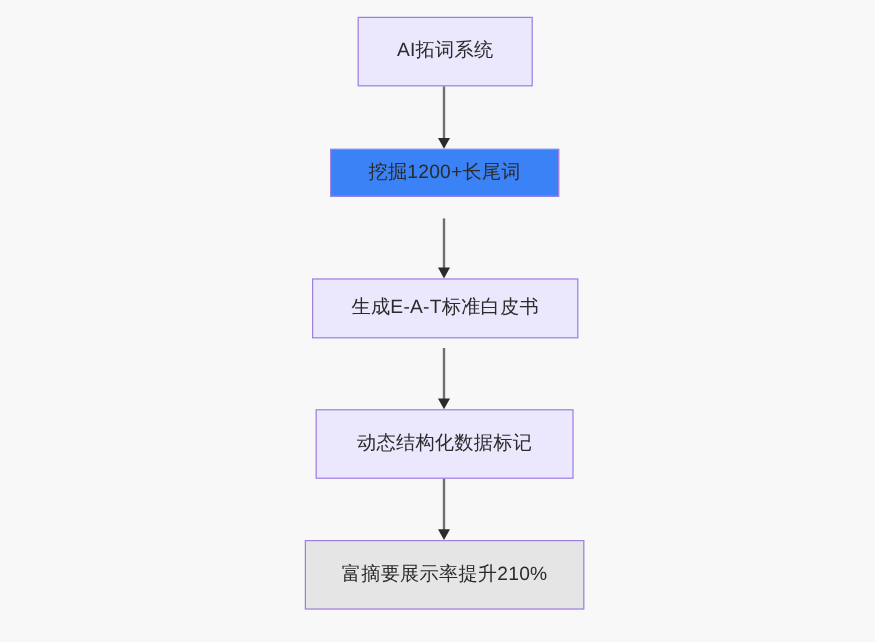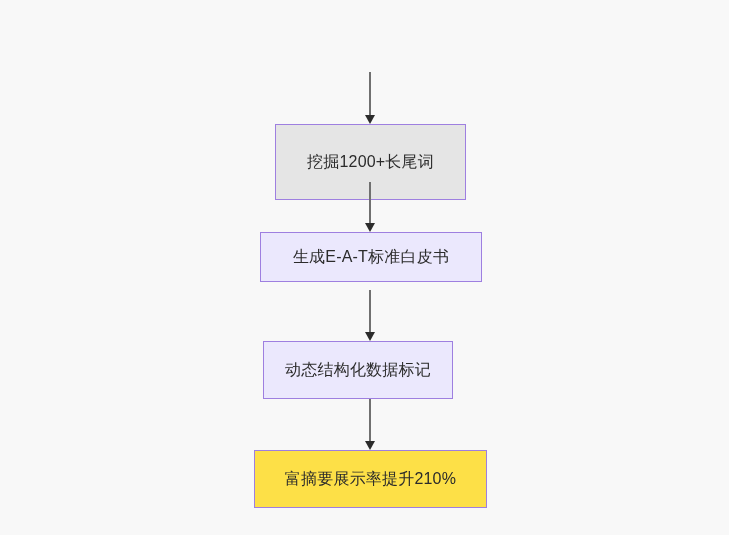--- a/index.html
+++ b/index.html
@@ -57,50 +57,53 @@
     border-right: 5px solid transparent;
     border-top: 9px solid #2b2b2b;
     transform: translateX(-5px);
   }
 </style>
 </head>
 <body style="background: rgb(248, 248, 248);">
 
 <div id="flowchart">
 
+  <div class="node" style="left: 298px; top: 14px; width: 146px; height: 58px; background: rgb(235, 232, 253); border-color: rgb(158, 127, 224); color: rgb(43, 43, 43);">
+    <span class="node-label">AI拓词系统</span>
+  </div>
 
   <div class="edge" style="left: 370px; top: 72px;">
     <div class="edge-line" style="height: 44px; background: rgb(112, 112, 112);"></div>
     <div class="edge-head" style="top: 43px; border-top-color: rgb(43, 43, 43);"></div>
   </div>
 
-  <div class="node" style="left: 275px; top: 124px; width: 191px; height: 76px; background: #e5e5e5; border-color: rgb(158, 127, 224); color: rgb(43, 43, 43);">
+  <div class="node" style="left: 275px; top: 124px; width: 191px; height: 40px; background: #3b82f6; border-color: rgb(158, 127, 224); color: rgb(43, 43, 43);">
     <span class="node-label">挖掘1200+长尾词</span>
   </div>
 
   <div class="edge" style="left: 370px; top: 182px;">
     <div class="edge-line" style="height: 42px; background: rgb(112, 112, 112);"></div>
     <div class="edge-head" style="top: 41px; border-top-color: rgb(43, 43, 43);"></div>
   </div>
 
   <div class="node" style="left: 260px; top: 232px; width: 222px; height: 50px; background: rgb(235, 232, 253); border-color: rgb(158, 127, 224); color: rgb(43, 43, 43);">
     <span class="node-label">生成E-A-T标准白皮书</span>
   </div>
 
   <div class="edge" style="left: 370px; top: 290px;">
     <div class="edge-line" style="height: 43px; background: rgb(112, 112, 112);"></div>
     <div class="edge-head" style="top: 42px; border-top-color: rgb(43, 43, 43);"></div>
   </div>
 
-  <div class="node" style="left: 263px; top: 341px; width: 190px; height: 58px; background: rgb(235, 232, 253); border-color: rgb(158, 127, 224); color: rgb(43, 43, 43);">
+  <div class="node" style="left: 263px; top: 341px; width: 215px; height: 58px; background: rgb(235, 232, 253); border-color: rgb(158, 127, 224); color: rgb(43, 43, 43);">
     <span class="node-label">动态结构化数据标记</span>
   </div>
 
   <div class="edge" style="left: 370px; top: 399px;">
     <div class="edge-line" style="height: 43px; background: rgb(112, 112, 112);"></div>
     <div class="edge-head" style="top: 42px; border-top-color: rgb(43, 43, 43);"></div>
   </div>
 
-  <div class="node" style="left: 254px; top: 450px; width: 233px; height: 58px; background: #fde047; border-color: rgb(158, 127, 224); color: rgb(43, 43, 43);">
+  <div class="node" style="left: 254px; top: 450px; width: 233px; height: 58px; background: #e5e5e5; border-color: rgb(158, 127, 224); color: rgb(43, 43, 43);">
     <span class="node-label">富摘要展示率提升210%</span>
   </div>
 
 </div>
 
 </body></html>

